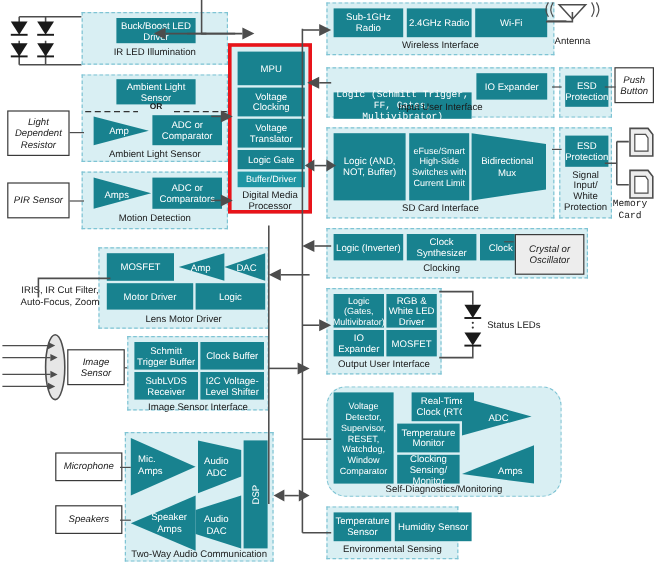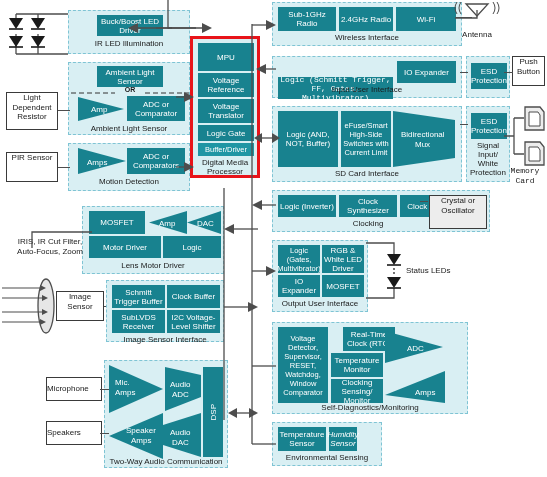--- a/index.html
+++ b/index.html
@@ -9,22 +9,22 @@
 
   
   .grp{position:absolute;background:#d9eff3;border:1px dashed #7fc4d4;box-sizing:border-box;}
   .grp-label{position:absolute;left:0;right:0;text-align:center;color:#1a1a1a;
              font-size:8px;line-height:9px;}
   .blk{position:absolute;background:#18828f;color:#ffffff;box-sizing:border-box;
        display:flex;align-items:center;justify-content:center;text-align:center;
        font-size:8px;line-height:9px;padding:1px;}
   .blk.lite{background:#1f96a4;}
   .ext{position:absolute;background:#ffffff;border:1.2px solid #3a3a3a;box-sizing:border-box;
-       display:flex;align-items:center;text-align:center;
-       color:#1a1a1a;font-size:8px;line-height:9.5px;}
+       display:flex;align-items:center;justify-content:center;text-align:center;
+       color:#1a1a1a;font-size:8px;line-height:9.5px;font-style:italic;}
   .txt{position:absolute;color:#1a1a1a;font-size:8px;line-height:9.5px;text-align:center;}
   .ln{position:absolute;background:#4d4d4d;}
   .lnh{height:1.3px;}
   .redbox{position:absolute;border:3px solid #e8141a;box-sizing:border-box;
           background:#d9eff3;}
   svg{display:block;overflow:visible;}
   .vert{writing-mode:vertical-rl;transform:rotate(180deg);}
 </style>
 </head>
 <body>
@@ -159,21 +159,21 @@
   </div>
   <div class="ln lnh" style="left:100px;top:389px;width:9px;"></div>
 
   <div class="ext" style="left:46px;top:421px;width:56px;height:24px;">
     <span>Speakers</span>
   </div>
   <div class="ln lnh" style="left:100px;top:433px;width:9px;"></div>
 
   <div class="redbox" style="left:190px;top:36px;width:70px;height:142px;">
     <div class="blk" style="left:5px;top:4px;width:56px;height:28px;">MPU</div>
-    <div class="blk" style="left:5px;top:34px;width:56px;height:24px;">Voltage Reference</div>
+    <div class="blk" style="left:5px;top:34px;width:56px;height:24px;">Voltage Clocking</div>
     <div class="blk" style="left:5px;top:60px;width:56px;height:24px;">Voltage Translator</div>
     <div class="blk" style="left:5px;top:86px;width:56px;height:16px;">Logic Gate</div>
     <div class="blk lite" style="left:5px;top:104px;width:56px;height:13px;font-size:7.5px;">Buffer/Driver</div>
     <div class="grp-label" style="top:119px;left:2px;right:2px;">Digital Media Processor</div>
   </div>
 
   <div class="grp" style="left:272px;top:2px;width:190px;height:44px;">
     <div class="blk" style="left:5px;top:4px;width:58px;height:24px;">Sub-1GHz Radio</div>
     <div class="blk" style="left:66px;top:4px;width:54px;height:24px;">2.4GHz Radio</div>
     <div class="blk" style="left:123px;top:4px;width:60px;height:24px;">Wi-Fi</div>
@@ -254,39 +254,39 @@
     <path d="M0,58 L28,58 L28,48" stroke="#4d4d4d" stroke-width="1.3" fill="none"></path>
     <polygon points="21,14 35,14 28,25" fill="#1a1a1a"></polygon>
     <path d="M21,25 L35,25" stroke="#1a1a1a" stroke-width="1.6"></path>
     <polygon points="21,37 35,37 28,48" fill="#1a1a1a"></polygon>
     <path d="M21,48 L35,48" stroke="#1a1a1a" stroke-width="1.6"></path>
     <circle cx="28" cy="29" r="0.9" fill="#333"></circle>
     <circle cx="28" cy="33" r="0.9" fill="#333"></circle>
   </svg>
   <div class="txt" style="left:406px;top:266px;width:60px;text-align:left;">Status LEDs</div>
 
-  <div class="grp" style="left:272px;top:322px;width:196px;height:92px;">
+  <div class="grp" style="left:272px;top:322px;width:196px;height:92px;border-radius:16px;">
     <div class="blk" style="left:5px;top:4px;width:50px;height:76px;font-size:7.5px;">Voltage Detector, Supervisor, RESET, Watchdog, Window Comparator</div>
     <div class="blk" style="left:70px;top:4px;width:52px;height:24px;">Real-Time Clock (RTC)</div>
     <div class="blk" style="left:58px;top:30px;width:52px;height:24px;">Temperature Monitor</div>
     <div class="blk" style="left:58px;top:56px;width:52px;height:24px;">Clocking Sensing/ Monitor</div>
     <svg style="position:absolute;left:112px;top:8px;" width="60" height="32">
       <polygon points="0,0 0,32 58,16" fill="#18828f"></polygon>
       <text x="22" y="20" fill="#fff" font-size="8" font-family="Liberation Sans, sans-serif">ADC</text>
     </svg>
     <svg style="position:absolute;left:112px;top:48px;" width="62" height="32">
       <polygon points="0,24 60,0 60,32" fill="#18828f"></polygon>
       <text x="30" y="24" fill="#fff" font-size="8" font-family="Liberation Sans, sans-serif">Amps</text>
     </svg>
     <div class="grp-label" style="top:80px;">Self-Diagnostics/Monitoring</div>
   </div>
 
   <div class="grp" style="left:272px;top:422px;width:110px;height:44px;">
     <div class="blk" style="left:5px;top:4px;width:48px;height:24px;">Temperature Sensor</div>
-    <div class="blk" style="left:56px;top:4px;width:28px;height:24px;font-style:italic;">Humidity Sensor</div>
+    <div class="blk" style="left:56px;top:4px;width:64px;height:24px;">Humidity Sensor</div>
     <div class="grp-label" style="top:30px;">Environmental Sensing</div>
   </div>
 
   <svg style="position:absolute;left:156px;top:0px;" width="42" height="40">
     <path d="M12,0 L12,28 L40,28" stroke="#4d4d4d" stroke-width="1.3" fill="none"></path>
     <path d="M12,28 L0,28" stroke="#4d4d4d" stroke-width="1.3" fill="none"></path>
   </svg>
   <svg style="position:absolute;left:128px;top:20px;" width="44" height="18">
     <path d="M44,8 L10,8" stroke="#4d4d4d" stroke-width="1.3" fill="none"></path>
     <polygon points="10,3 10,13 0,8" fill="#4d4d4d"></polygon>

